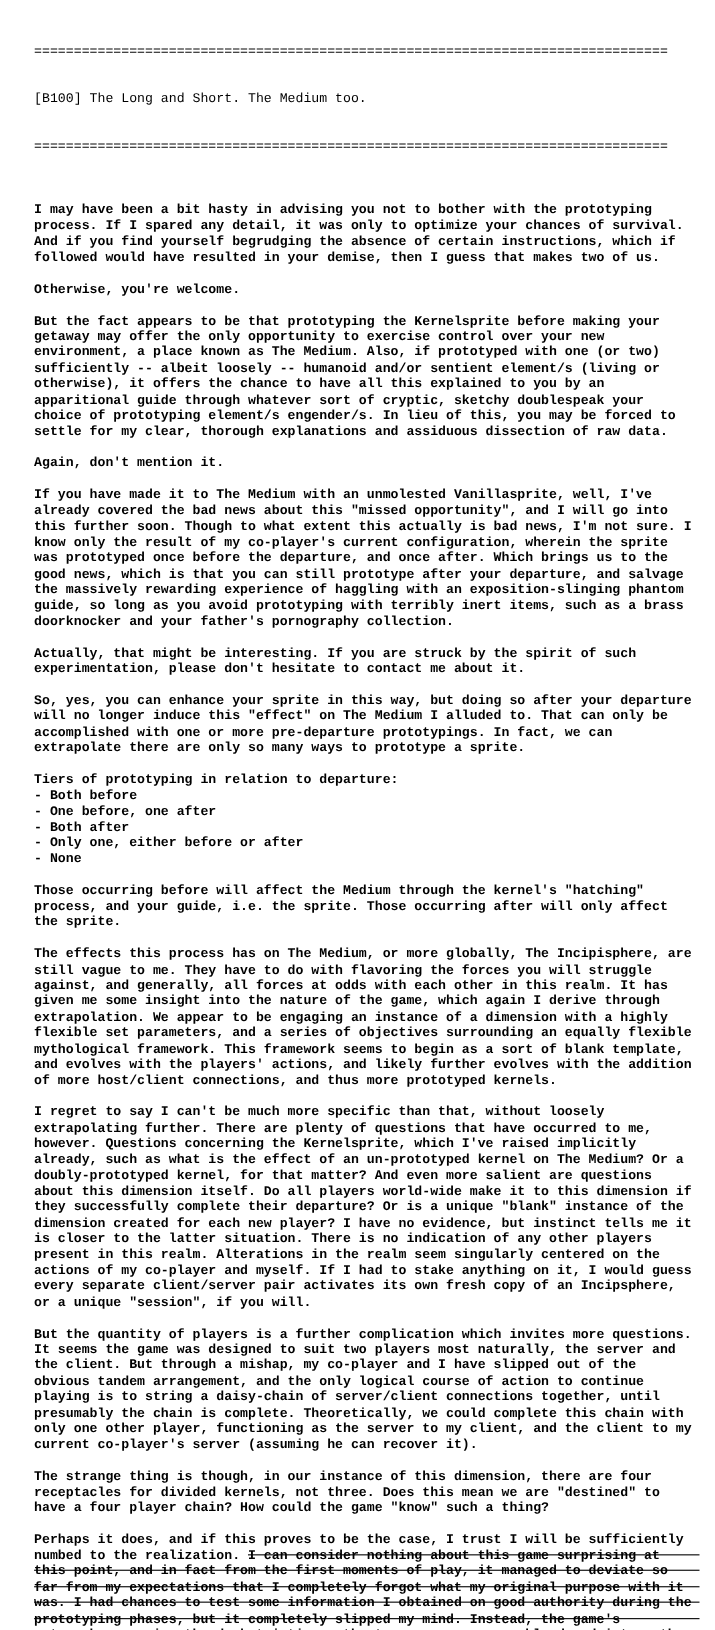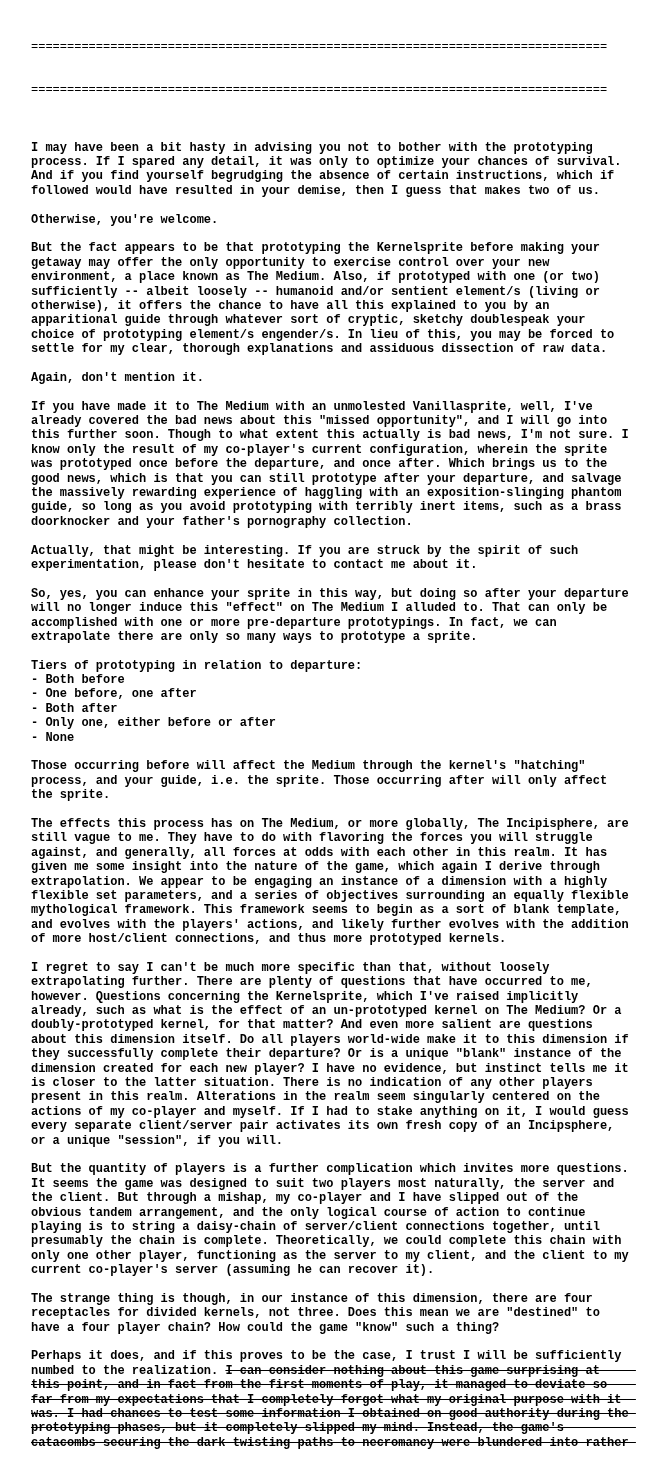--- a/index.html
+++ b/index.html
@@ -35,16 +35,17 @@
     text-decoration: line-through;
     text-decoration-thickness: 1px;
   }
 </style>
 </head>
 <body>
 
 <div class="page">
   <div class="doc">
     <div class="hdr-line">================================================================================</div>
+    <div class="hdr-line">[B100] The Long and Short. The Medium too.</div>
     <div class="hdr-line">================================================================================</div>
     <div><div class="para"><div class="line"><span>I may have been a bit hasty in advising you not to bother with the prototyping</span></div><div class="line"><span>process. If I spared any detail, it was only to optimize your chances of survival.</span></div><div class="line"><span>And if you find yourself begrudging the absence of certain instructions, which if</span></div><div class="line"><span>followed would have resulted in your demise, then I guess that makes two of us.</span></div></div><div class="para"><div class="line"><span>Otherwise, you're welcome.</span></div></div><div class="para"><div class="line"><span>But the fact appears to be that prototyping the Kernelsprite before making your</span></div><div class="line"><span>getaway may offer the only opportunity to exercise control over your new</span></div><div class="line"><span>environment, a place known as The Medium. Also, if prototyped with one (or two)</span></div><div class="line"><span>sufficiently -- albeit loosely -- humanoid and/or sentient element/s (living or</span></div><div class="line"><span>otherwise), it offers the chance to have all this explained to you by an</span></div><div class="line"><span>apparitional guide through whatever sort of cryptic, sketchy doublespeak your</span></div><div class="line"><span>choice of prototyping element/s engender/s. In lieu of this, you may be forced to</span></div><div class="line"><span>settle for my clear, thorough explanations and assiduous dissection of raw data.</span></div></div><div class="para"><div class="line"><span>Again, don't mention it.</span></div></div><div class="para"><div class="line"><span>If you have made it to The Medium with an unmolested Vanillasprite, well, I've</span></div><div class="line"><span>already covered the bad news about this "missed opportunity", and I will go into</span></div><div class="line"><span>this further soon. Though to what extent this actually is bad news, I'm not sure. I</span></div><div class="line"><span>know only the result of my co-player's current configuration, wherein the sprite</span></div><div class="line"><span>was prototyped once before the departure, and once after. Which brings us to the</span></div><div class="line"><span>good news, which is that you can still prototype after your departure, and salvage</span></div><div class="line"><span>the massively rewarding experience of haggling with an exposition-slinging phantom</span></div><div class="line"><span>guide, so long as you avoid prototyping with terribly inert items, such as a brass</span></div><div class="line"><span>doorknocker and your father's pornography collection.</span></div></div><div class="para"><div class="line"><span>Actually, that might be interesting. If you are struck by the spirit of such</span></div><div class="line"><span>experimentation, please don't hesitate to contact me about it.</span></div></div><div class="para"><div class="line"><span>So, yes, you can enhance your sprite in this way, but doing so after your departure</span></div><div class="line"><span>will no longer induce this "effect" on The Medium I alluded to. That can only be</span></div><div class="line"><span>accomplished with one or more pre-departure prototypings. In fact, we can</span></div><div class="line"><span>extrapolate there are only so many ways to prototype a sprite.</span></div></div><div class="para"><div class="line"><span>Tiers of prototyping in relation to departure:</span></div><div class="line"><span>- Both before</span></div><div class="line"><span>- One before, one after</span></div><div class="line"><span>- Both after</span></div><div class="line"><span>- Only one, either before or after</span></div><div class="line"><span>- None</span></div></div><div class="para"><div class="line"><span>Those occurring before will affect the Medium through the kernel's "hatching"</span></div><div class="line"><span>process, and your guide, i.e. the sprite. Those occurring after will only affect</span></div><div class="line"><span>the sprite.</span></div></div><div class="para"><div class="line"><span>The effects this process has on The Medium, or more globally, The Incipisphere, are</span></div><div class="line"><span>still vague to me. They have to do with flavoring the forces you will struggle</span></div><div class="line"><span>against, and generally, all forces at odds with each other in this realm. It has</span></div><div class="line"><span>given me some insight into the nature of the game, which again I derive through</span></div><div class="line"><span>extrapolation. We appear to be engaging an instance of a dimension with a highly</span></div><div class="line"><span>flexible set parameters, and a series of objectives surrounding an equally flexible</span></div><div class="line"><span>mythological framework. This framework seems to begin as a sort of blank template,</span></div><div class="line"><span>and evolves with the players' actions, and likely further evolves with the addition</span></div><div class="line"><span>of more host/client connections, and thus more prototyped kernels.</span></div></div><div class="para"><div class="line"><span>I regret to say I can't be much more specific than that, without loosely</span></div><div class="line"><span>extrapolating further. There are plenty of questions that have occurred to me,</span></div><div class="line"><span>however. Questions concerning the Kernelsprite, which I've raised implicitly</span></div><div class="line"><span>already, such as what is the effect of an un-prototyped kernel on The Medium? Or a</span></div><div class="line"><span>doubly-prototyped kernel, for that matter? And even more salient are questions</span></div><div class="line"><span>about this dimension itself. Do all players world-wide make it to this dimension if</span></div><div class="line"><span>they successfully complete their departure? Or is a unique "blank" instance of the</span></div><div class="line"><span>dimension created for each new player? I have no evidence, but instinct tells me it</span></div><div class="line"><span>is closer to the latter situation. There is no indication of any other players</span></div><div class="line"><span>present in this realm. Alterations in the realm seem singularly centered on the</span></div><div class="line"><span>actions of my co-player and myself. If I had to stake anything on it, I would guess</span></div><div class="line"><span>every separate client/server pair activates its own fresh copy of an Incipsphere,</span></div><div class="line"><span>or a unique "session", if you will.</span></div></div><div class="para"><div class="line"><span>But the quantity of players is a further complication which invites more questions.</span></div><div class="line"><span>It seems the game was designed to suit two players most naturally, the server and</span></div><div class="line"><span>the client. But through a mishap, my co-player and I have slipped out of the</span></div><div class="line"><span>obvious tandem arrangement, and the only logical course of action to continue</span></div><div class="line"><span>playing is to string a daisy-chain of server/client connections together, until</span></div><div class="line"><span>presumably the chain is complete. Theoretically, we could complete this chain with</span></div><div class="line"><span>only one other player, functioning as the server to my client, and the client to my</span></div><div class="line"><span>current co-player's server (assuming he can recover it).</span></div></div><div class="para"><div class="line"><span>The strange thing is though, in our instance of this dimension, there are four</span></div><div class="line"><span>receptacles for divided kernels, not three. Does this mean we are "destined" to</span></div><div class="line"><span>have a four player chain? How could the game "know" such a thing?</span></div></div><div class="para"><div class="line"><span>Perhaps it does, and if this proves to be the case, I trust I will be sufficiently</span></div><div class="line"><span>numbed to the realization. </span><span class="strike">I can consider nothing about this game surprising at     </span></div><div class="line"><span class="strike">this point, and in fact from the first moments of play, it managed to deviate so    </span></div><div class="line"><span class="strike">far from my expectations that I completely forgot what my original purpose with it  </span></div><div class="line"><span class="strike">was. I had chances to test some information I obtained on good authority during the </span></div><div class="line"><span class="strike">prototyping phases, but it completely slipped my mind. Instead, the game's          </span></div><div class="line"><span class="strike">catacombs securing the dark twisting paths to necromancy were blundered into rather </span></div></div></div>
   </div>
 </div>
 
 </body></html>

